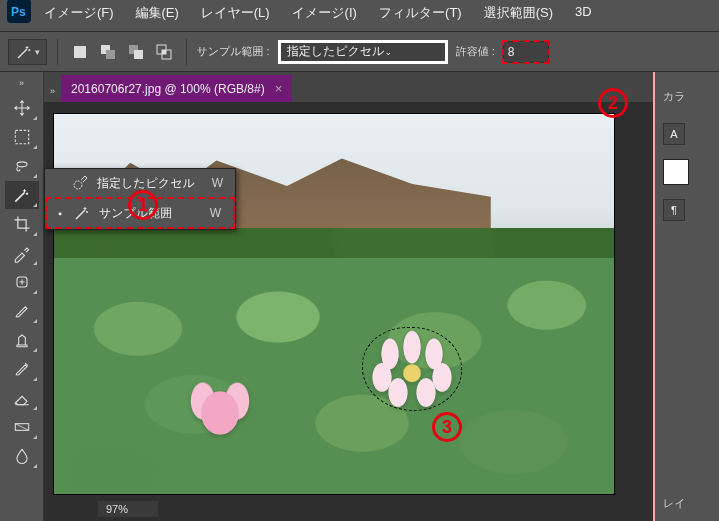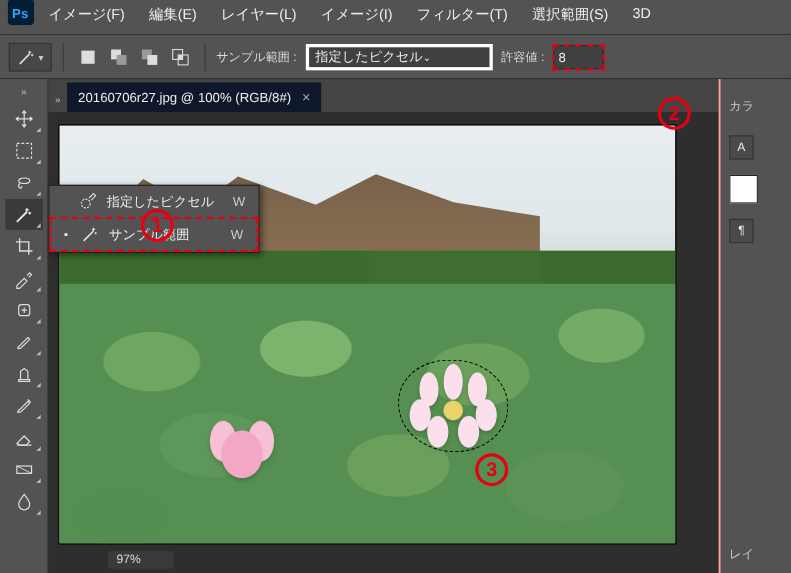--- a/index.html
+++ b/index.html
@@ -26,21 +26,21 @@
 .tool-col{width:44px;background:#535353;border-right:1px solid #383838;display:flex;flex-direction:column;align-items:center;padding-top:6px}
 .tcbtn{width:14px;height:10px;margin-bottom:6px;display:flex;align-items:center;justify-content:center;color:#ccc;font-size:9px}
 .tool{width:34px;height:28px;display:flex;align-items:center;justify-content:center;position:relative;margin-bottom:1px}
 .tool.active{background:#3a3a3a}
 .tool svg{width:20px;height:20px;stroke:#ddd;fill:none}
 .tool.active svg{stroke:#eee}
 .tool .tri{position:absolute;right:2px;bottom:2px;width:0;height:0;border-left:4px solid transparent;border-bottom:4px solid #bbb}
 
 .center{flex:1;display:flex;flex-direction:column;background:#2e2e2e;position:relative}
 .tabbar{height:30px;display:flex;align-items:flex-end;background:#444;padding:0 6px}
-.doc-tab{background:#0f172a;padding:6px 10px;display:flex;align-items:center;gap:10px;color:#eee;font-size:12px}
+.doc-tab{background:#701a75;padding:6px 10px;display:flex;align-items:center;gap:10px;color:#eee;font-size:12px}
 .doc-tab .x{color:#aaa;font-size:13px}
 .tcbtn2{color:#ccc;margin:0 6px 6px 0;font-size:9px}
 
 .canvas-wrap{flex:1;background:#2e2e2e;padding:12px 10px 0;position:relative}
 .canvas{width:560px;height:380px;position:relative;overflow:hidden;box-shadow:0 0 0 1px #000}
 
 
 .layer{position:absolute;inset:0}
 .sky{background:linear-gradient(to bottom,#e8eef2 0%,#dfe7ea 25%,#cdd7d3 35%)}
 .temple{top:10%;left:8%;width:70%;height:28%;background:linear-gradient(#6a5137,#866846);clip-path:polygon(0 40%,8% 10%,20% 35%,30% 8%,48% 32%,62% 6%,80% 30%,100% 42%,100% 100%,0 100%);opacity:.9}

